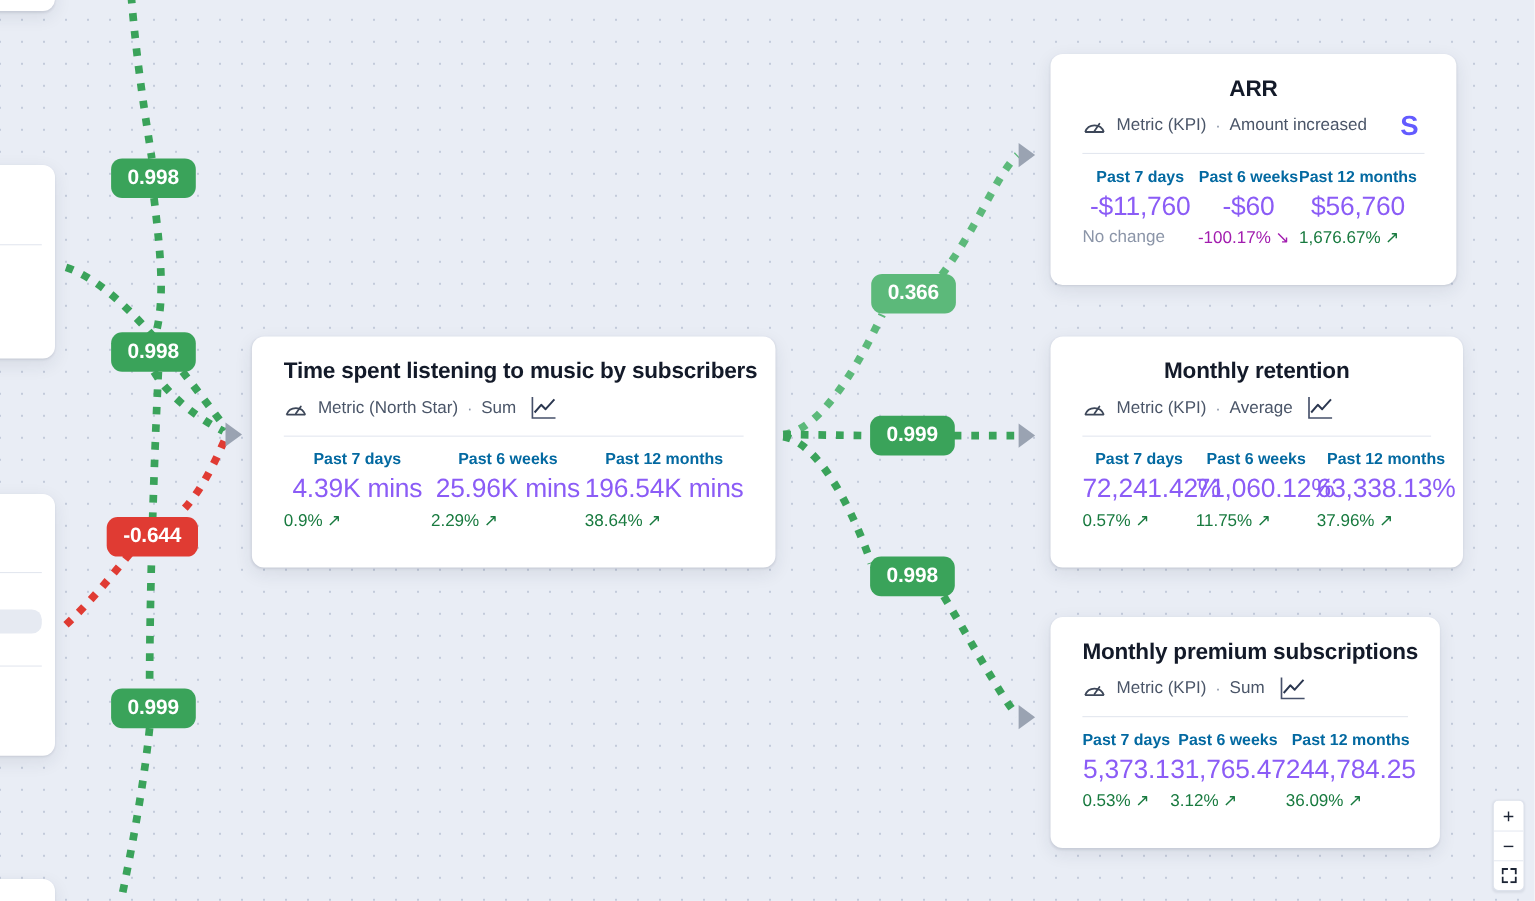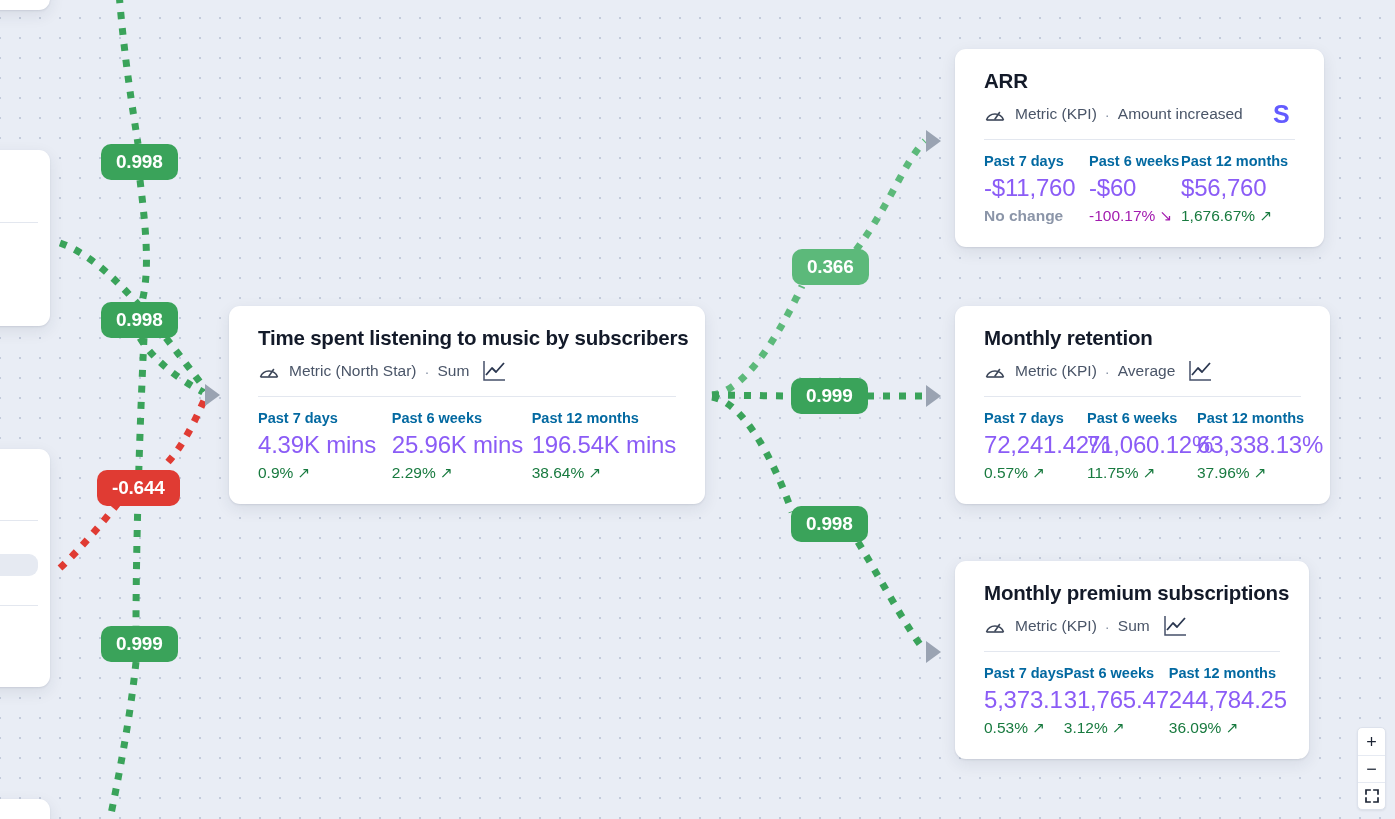--- a/index.html
+++ b/index.html
@@ -29,21 +29,22 @@
     height: 819px;
     pointer-events: none;
   }
 
   
   .card {
     position: absolute;
     background: #ffffff;
     border-radius: 11px;
     box-shadow: 0 1px 2px rgba(30,41,66,.10), 0 5px 16px rgba(30,41,66,.09);
-    padding: 20px 29px 22px 29px;
+    padding: 20px 29px 33px 29px;
+    text-align: center;
   }
 
   .card-title {
     font-size: 20.5px;
     font-weight: bold;
     color: #131a29;
     letter-spacing: -0.2px;
     white-space: nowrap;
   }
 
@@ -86,21 +87,21 @@
   }
   .stat-delta {
     font-size: 15.5px;
     margin-top: 5px;
     display: flex;
     align-items: center;
     gap: 4px;
   }
   .delta-up   { color: #187a3f; }
   .delta-down { color: #a21caf; }
-  .delta-none { color: #8b95a8; font-weight: bold; }
+  .delta-none { color: #8b95a8; }
 
   
   #card-northstar { left: 229px; top: 306px; width: 476px; }
   #card-northstar .stat:nth-child(1) { width: 152px; }
   #card-northstar .stat:nth-child(2) { width: 159px; }
 
   #card-arr { left: 955px; top: 49px; width: 369px; }
   #card-arr .stat:nth-child(1) { width: 105px; }
   #card-arr .stat:nth-child(2) { width: 92px; }
 

